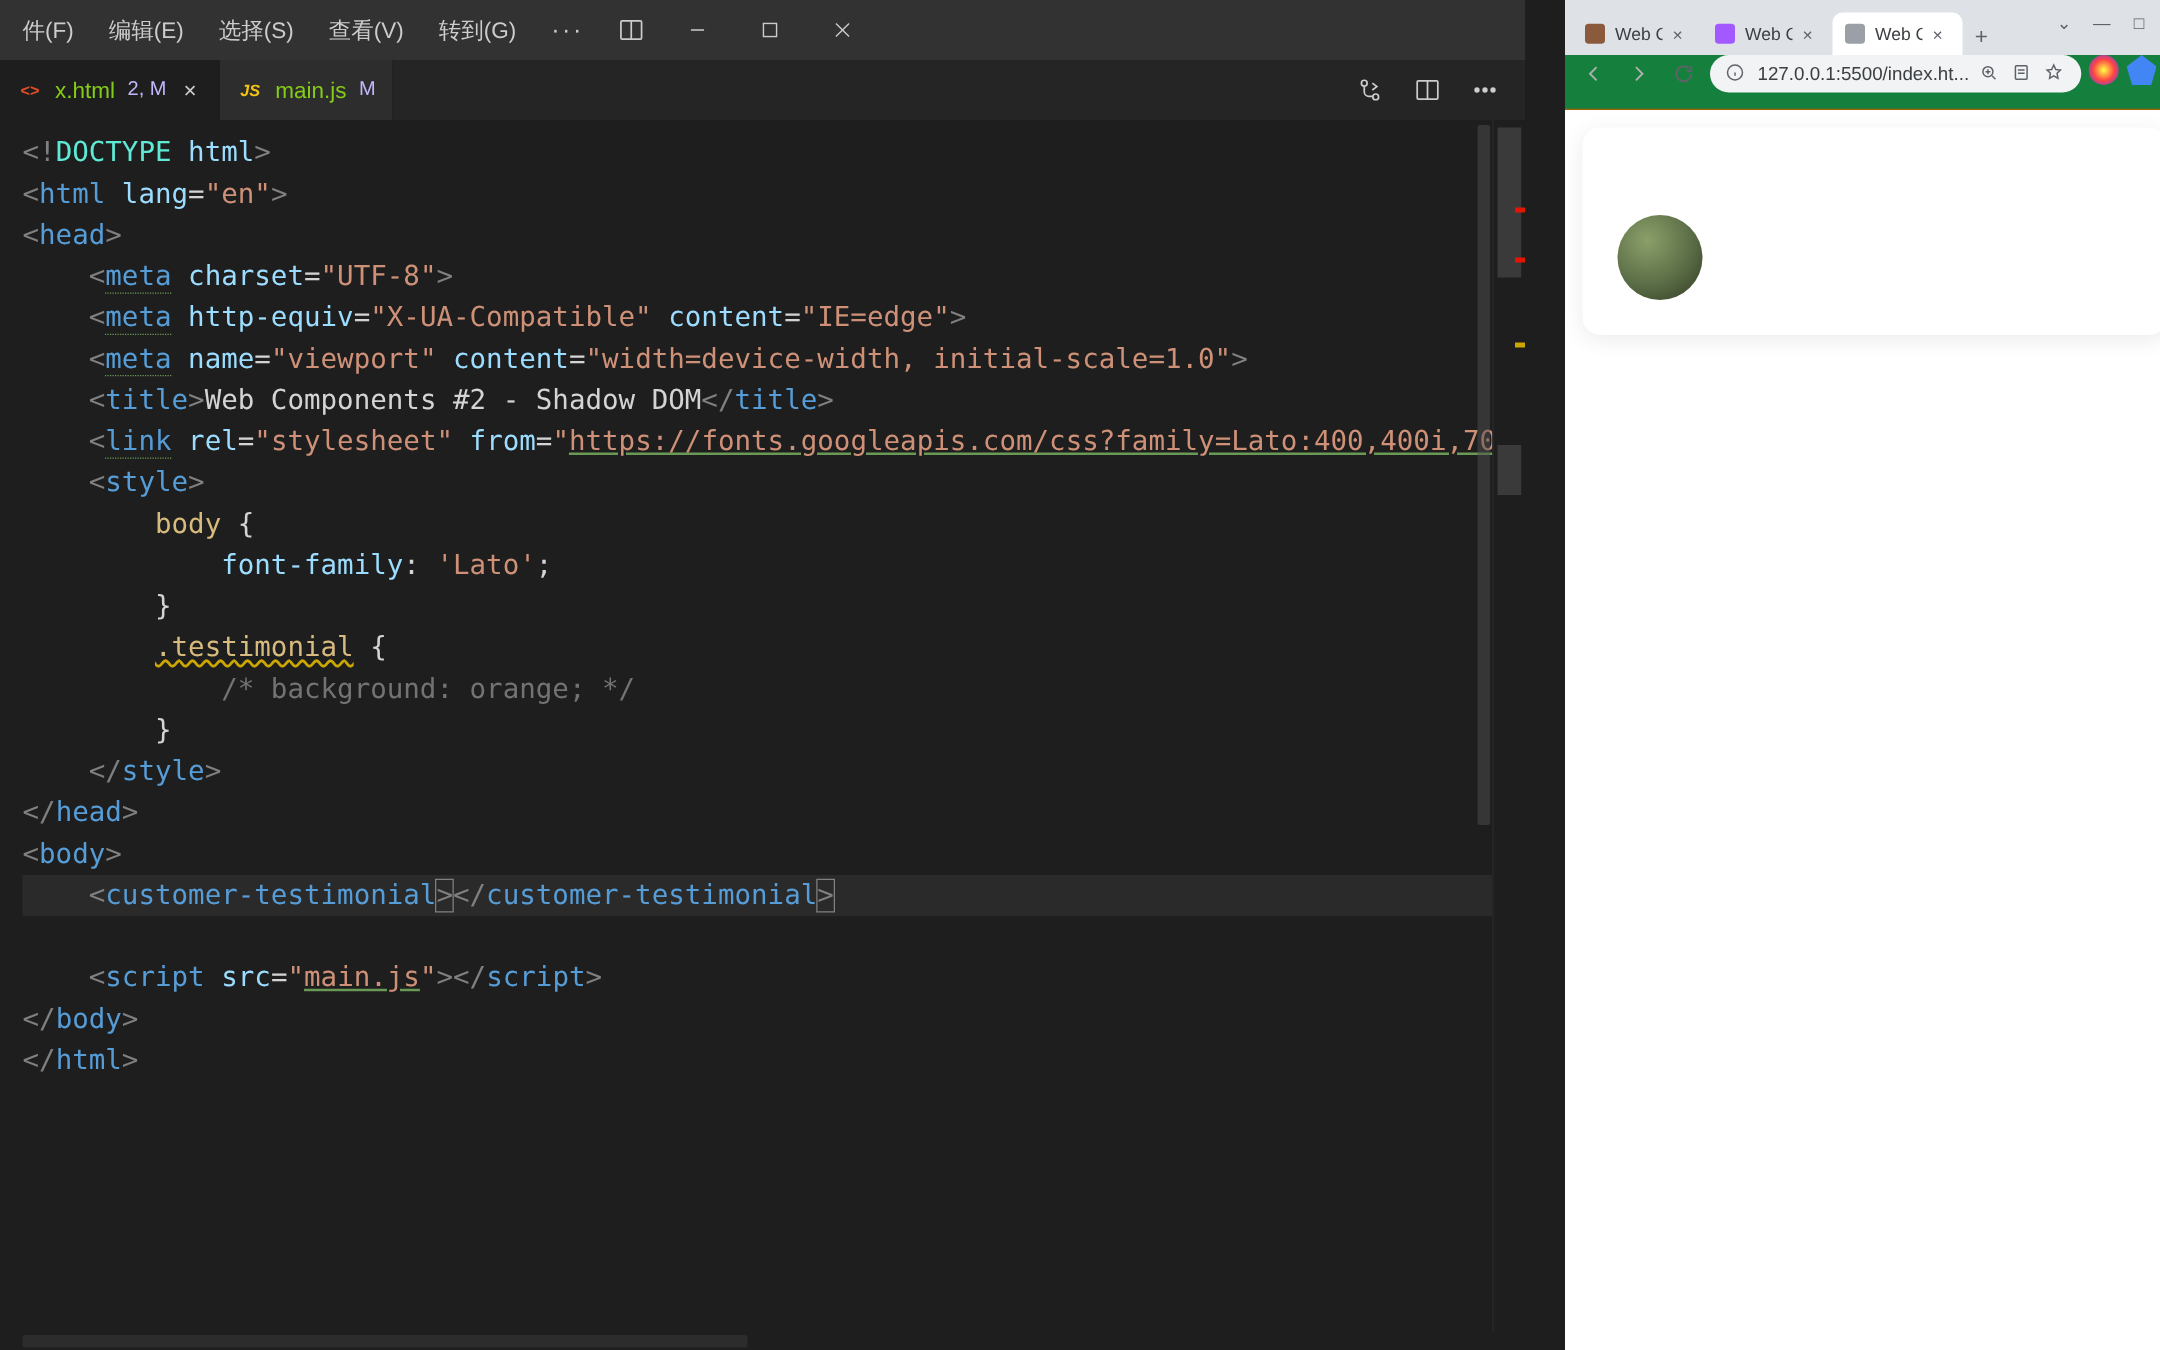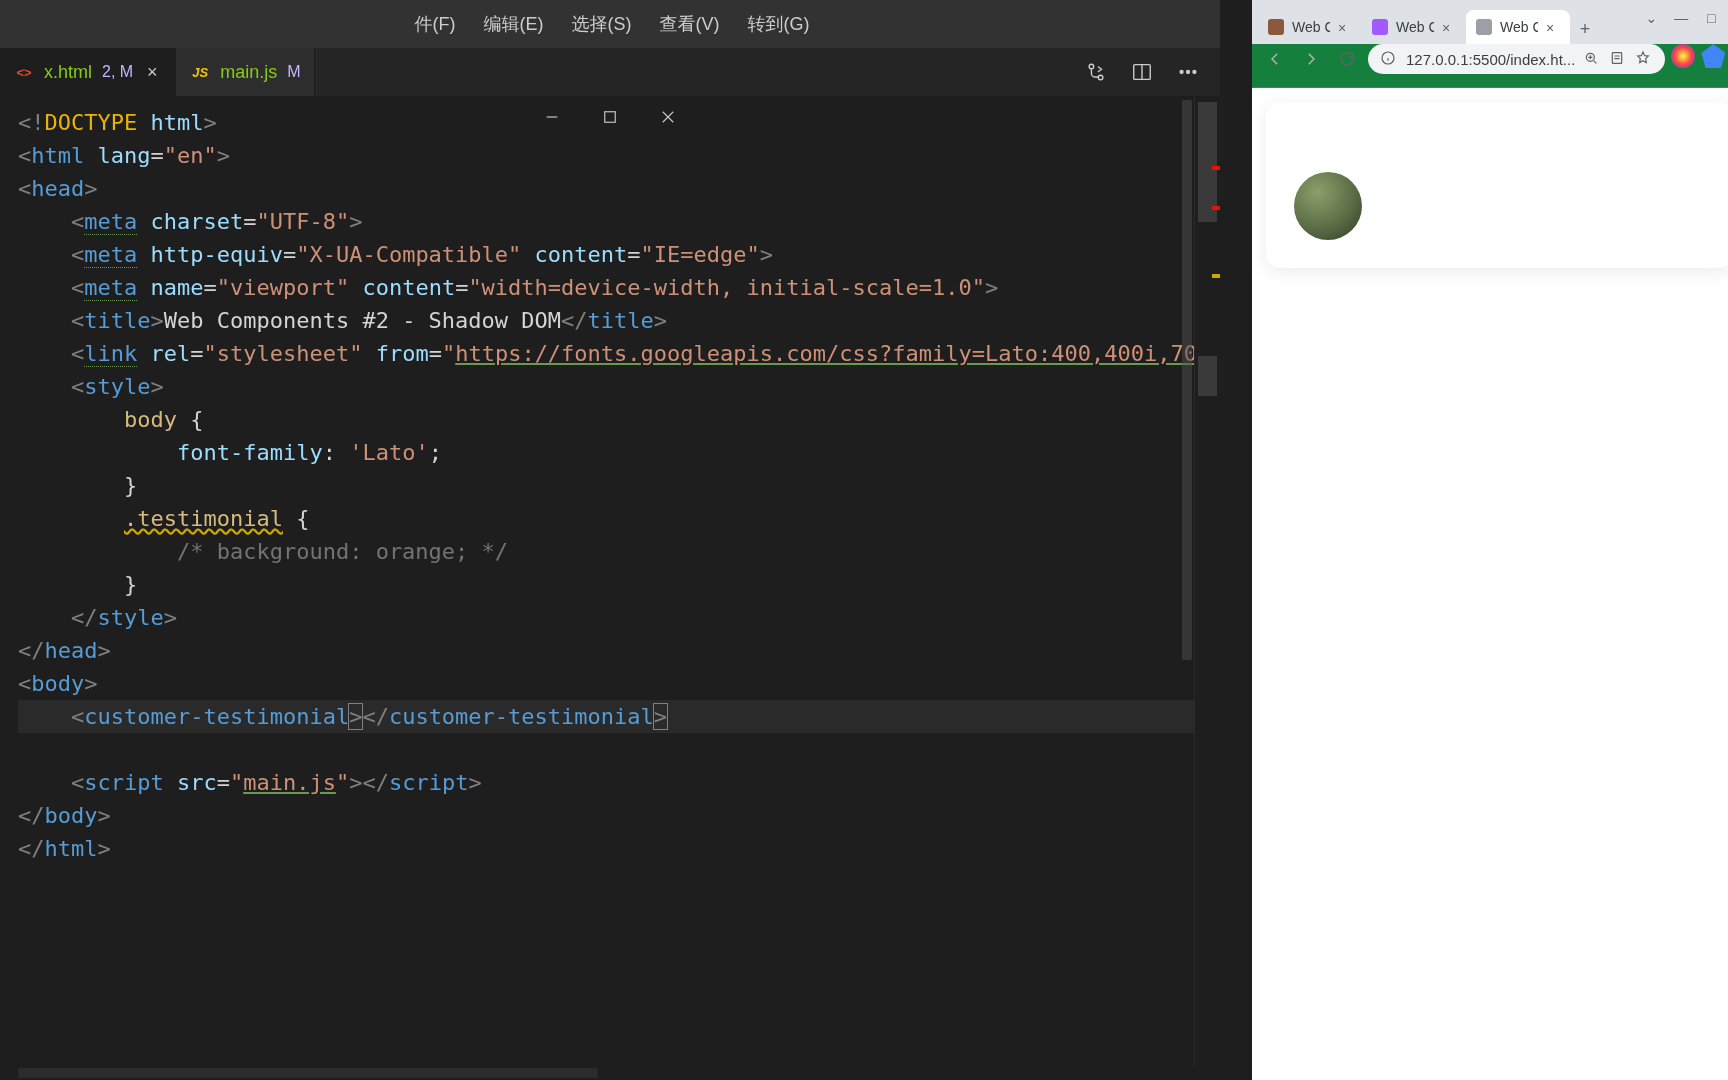--- a/index.html
+++ b/index.html
@@ -3,21 +3,21 @@
 <meta charset="utf-8">
 <style>
 * { margin: 0; padding: 0; box-sizing: border-box; }
 html, body { width: 1728px; height: 1080px; overflow: hidden; font-family: sans-serif; }
 body { display: flex; background: #1e1e1e; }
 
 
 .vscode { width: 1220px; height: 100%; display: flex; flex-direction: column; background: #1e1e1e; color: #ccc; }
 
 
-.titlebar { height: 48px; background: #323233; display: flex; align-items: center; color: #ccc; font-size: 18px; flex-direction: column; }
+.titlebar { height: 48px; background: #323233; display: flex; align-items: center; color: #ccc; font-size: 18px; }
 .menus { display: flex; gap: 0; padding-left: 4px; }
 .menu-item { padding: 0 14px; height: 48px; display: flex; align-items: center; cursor: pointer; }
 .menu-more { padding: 0 14px; font-size: 20px; letter-spacing: 2px; }
 .title-center { flex: 1; text-align: center; font-size: 17px; color: #ccc; }
 .win-controls { display: flex; }
 .win-btn { width: 58px; height: 48px; display: flex; align-items: center; justify-content: center; cursor: pointer; }
 .win-btn svg { width: 18px; height: 18px; stroke: #ccc; fill: none; stroke-width: 1.5; }
 .layout-btn { width: 48px; height: 48px; display: flex; align-items: center; justify-content: center; cursor: pointer; }
 .layout-btn svg { width: 22px; height: 22px; stroke: #ccc; fill: none; stroke-width: 1.5; }
 
@@ -46,21 +46,21 @@
 .sb-thumb { position: absolute; left: 2px; right: 2px; top: 4px; height: 560px; background: #4d4d4d; border-radius: 2px; opacity: .5; }
 .hscroll { height: 14px; display: flex; align-items: center; }
 .hscroll-track { margin-left: 18px; width: 580px; height: 10px; background: #3a3a3a; border-radius: 2px; opacity: .5; }
 
 
 .p  { color: #808080; }   
 .t  { color: #569cd6; }   
 .a  { color: #9cdcfe; }   
 .s  { color: #ce9178; }   
 .c  { color: #737373; }   
-.k  { color: #eab308; }   
+.k  { color: #5eead4; }   
 .txt{ color: #d4d4d4; }
 .sel{ color: #d7ba7d; }   
 .pr { color: #9cdcfe; }   
 .lnk{ color: #ce9178; text-decoration: underline; text-decoration-color: #6a9955; }
 .und{ border-bottom: 1px dotted #6a9955; }
 .warn{ text-decoration: underline wavy #cca700; }
 .box { outline: 1px solid #808080; }
 .cline{ background: #2a2a2a; display: inline-block; width: 100%; }
 
 

